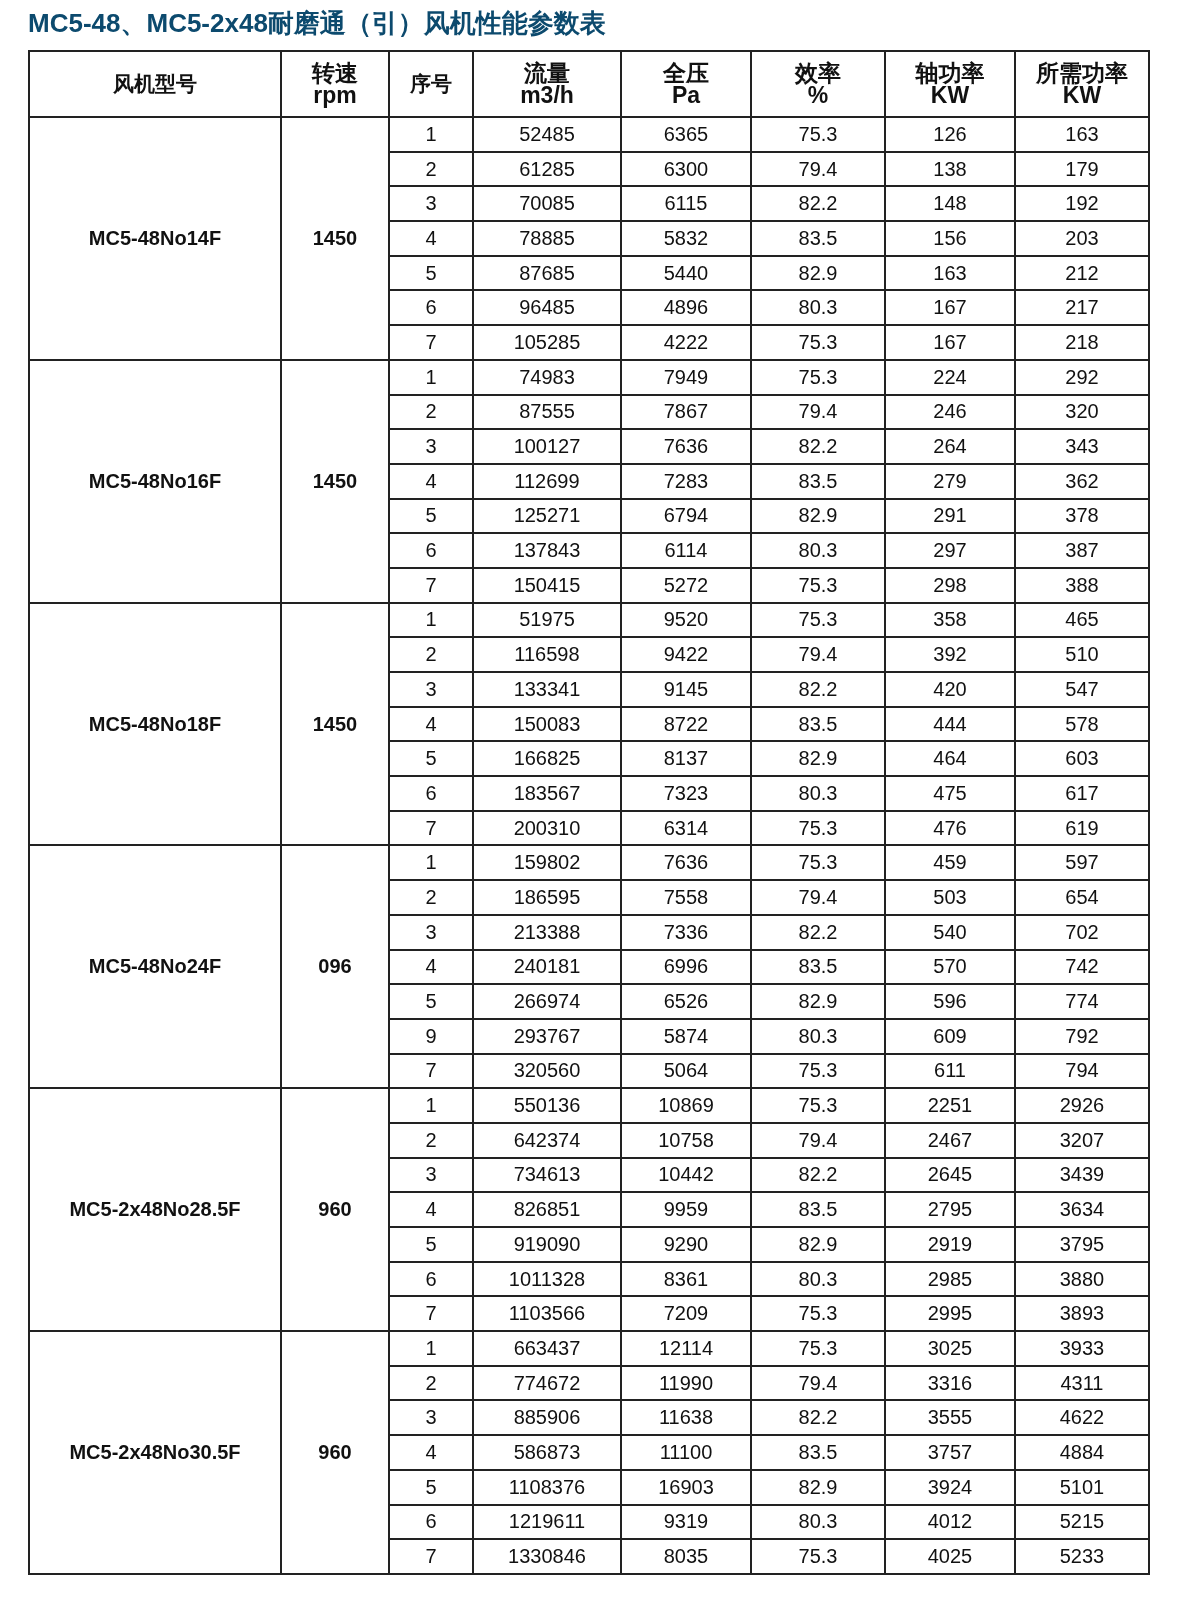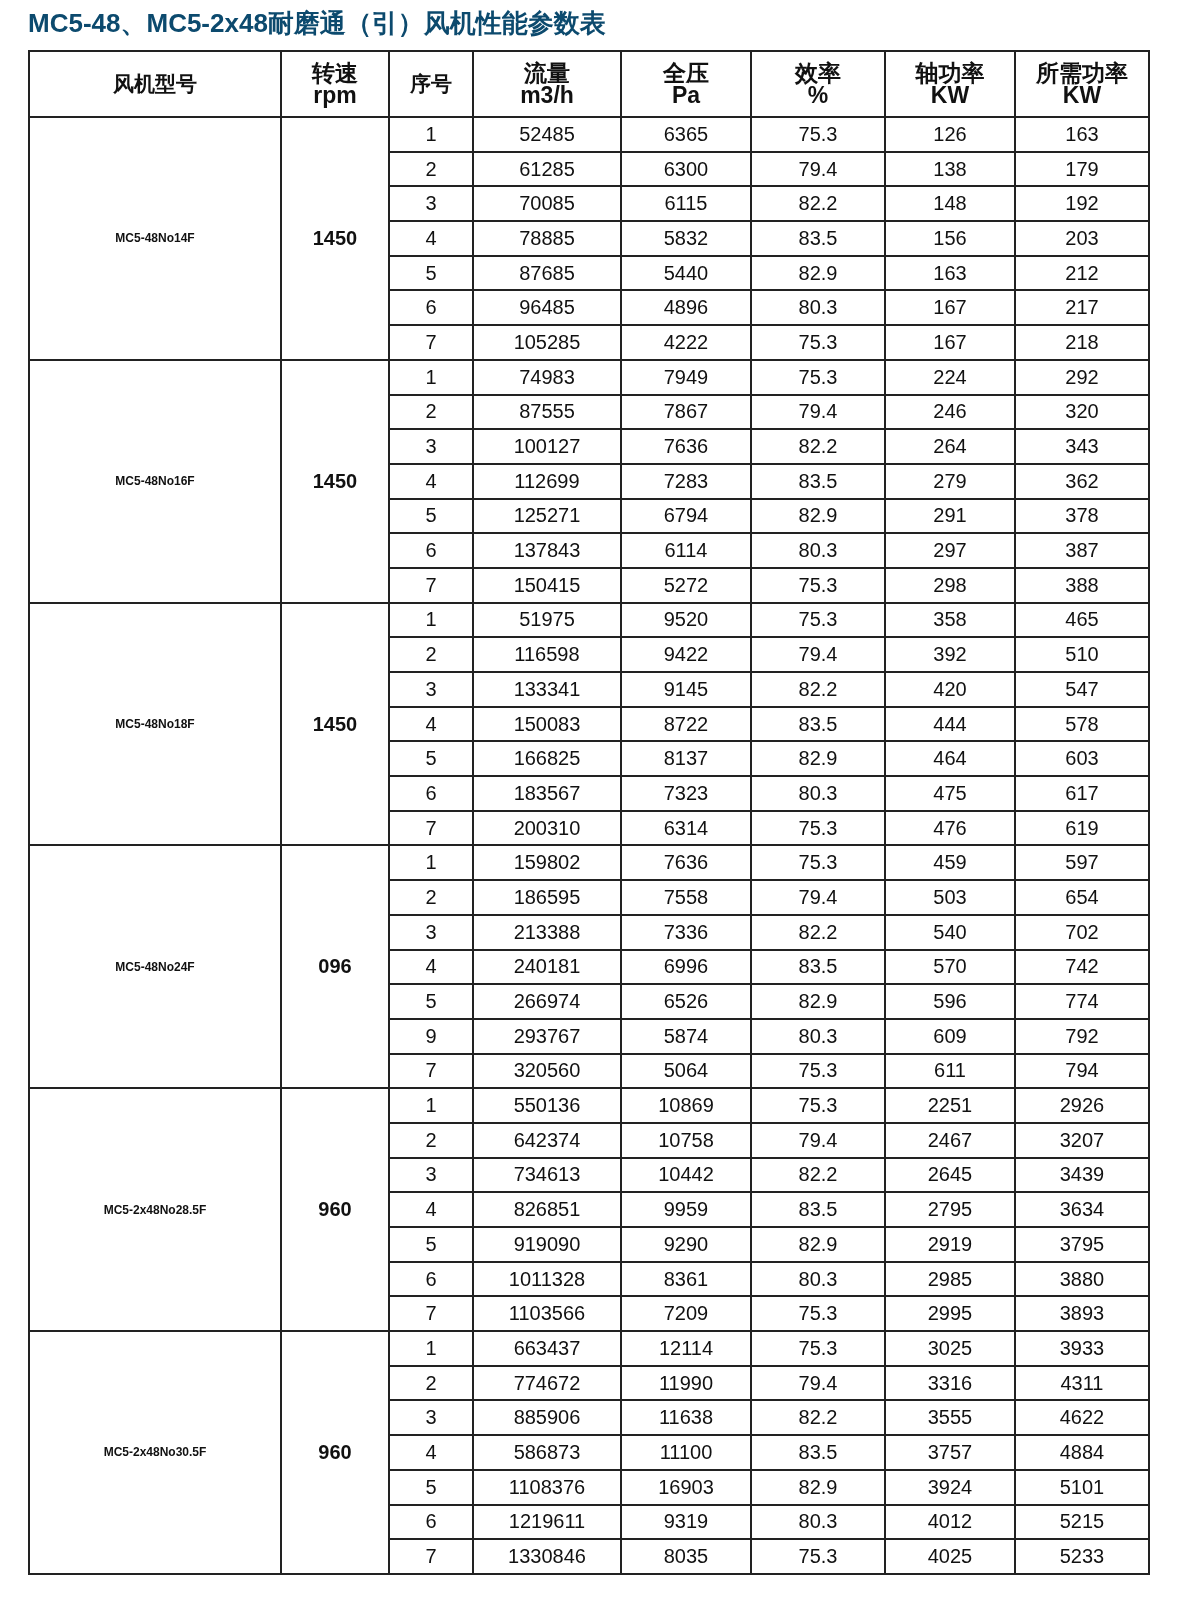--- a/index.html
+++ b/index.html
@@ -2,21 +2,21 @@
 <html><head>
 <meta charset="utf-8">
 <style>
   html, body { margin:0; padding:0; background:#ffffff; }
   body { width:1193px; height:1600px; position:relative; font-family:"Liberation Sans", "DejaVu Sans", sans-serif; color:#111; }
   .title { position:absolute; left:28px; top:6px; font-size:26px; font-weight:bold; color:#0c4a6e; letter-spacing:0px; white-space:nowrap; }
   table.perf { position:absolute; left:28px; top:50px; width:1120px; border-collapse:collapse; table-layout:fixed; }
   table.perf th, table.perf td { border:2px solid #222; text-align:center; vertical-align:middle; padding:0; font-size:20px; }
   table.perf th { font-weight:bold; height:64px; line-height:22px; font-size:21px; }
   table.perf td { height:32.7px; }
-  table.perf td.model { font-weight:bold; font-size:12px; }
+  table.perf td.model { font-weight:bold; font-size:20px; }
   table.perf td.speed { font-size:20px; font-weight:bold;text-align:center; }
   .sub { display:block; font-size:23px; }
   col.c0 { width:252px; } col.c1 { width:108px; } col.c2 { width:84px; } col.c3 { width:148px; }
   col.c4 { width:130px; } col.c5 { width:134px; } col.c6 { width:130px; } col.c7 { width:134px; }
 </style>
 </head>
 <body>
 
 <div class="title">MC5-48、MC5-2x48耐磨通（引）风机性能参数表</div>
 

